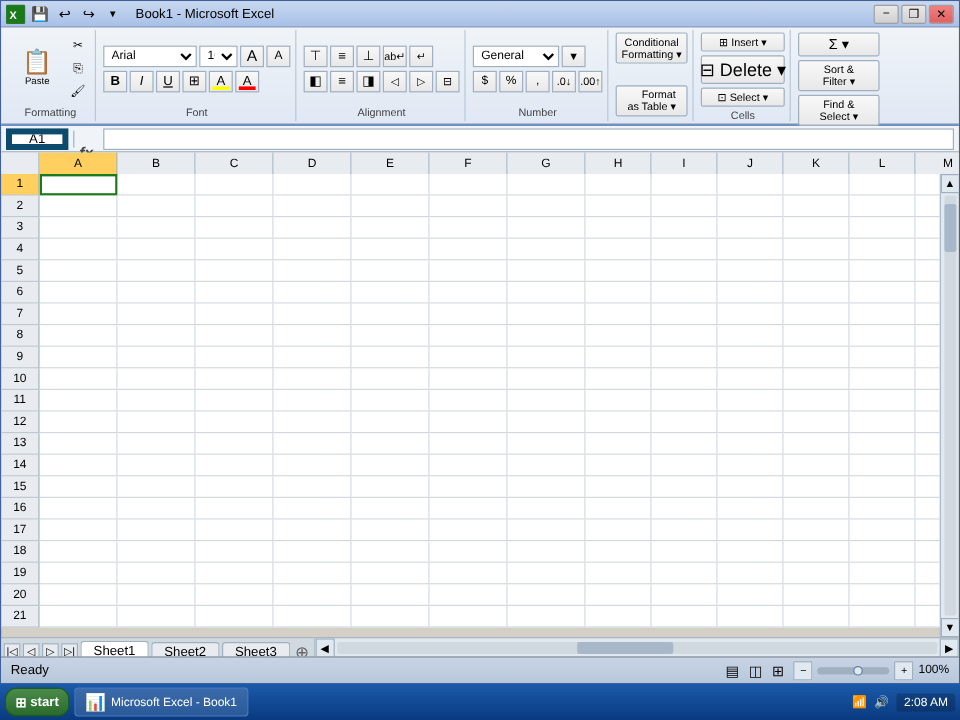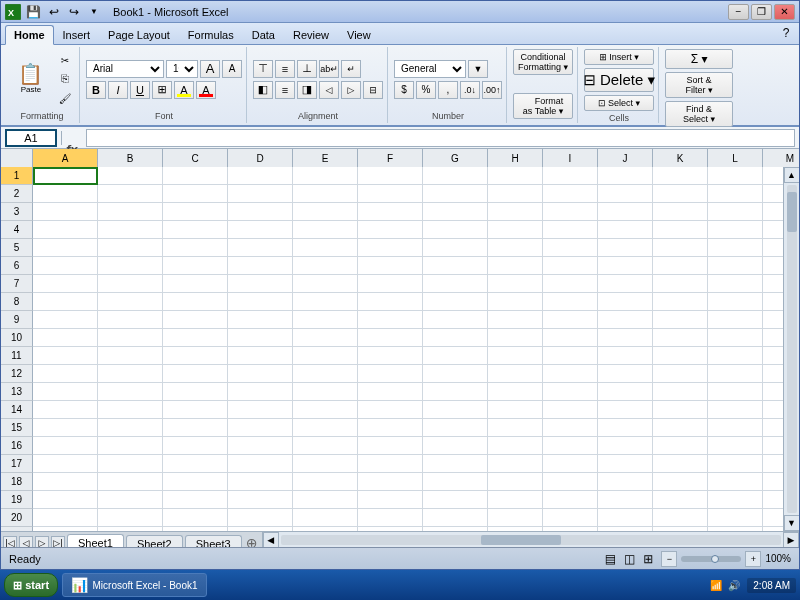--- a/index.html
+++ b/index.html
@@ -142,21 +142,21 @@
     #formula-bar {
       height: 22px;
       background: #f0f4f8;
       border-bottom: 1px solid #a0b0c0;
       display: flex;
       align-items: center;
       padding: 0 4px;
       gap: 4px;
     }
     #cell-ref {
-      width: 52px; height: 18px; border: 2px solid #0c4a6e; background: white; font-size: 11px; padding: 0 4px; text-align: center;
+      width: 52px; height: 18px; border: 5px solid #0c4a6e; background: white; font-size: 11px; padding: 0 4px; text-align: center;
     }
     #formula-sep { width: 1px; height: 14px; background: #a0b0c0; }
     #formula-fx { font-size: 13px; color: #444; font-style: italic; font-weight: bold; cursor: pointer; width: 16px; margin-top: 23px; }
     #formula-input { flex: 1; height: 18px; border: 1px solid #a0b0c0; background: white; font-size: 11px; padding: 0 4px; }
     #col-headers {
       display: flex;
       background: #e8ecf0;
       border-bottom: 1px solid #a0b0c0;
       height: 18px;
       flex-shrink: 0;
@@ -362,31 +362,20 @@
       </div>
       <span id="title-text">Book1 - Microsoft Excel</span>
     </div>
     <div id="title-bar-controls">
       <button class="title-btn">−</button>
       <button class="title-btn">❐</button>
       <button class="title-btn close">✕</button>
     </div>
   </div>
 
-  <div id="ribbon-tabs">
-    <div class="ribbon-tab active">Home</div>
-    <div class="ribbon-tab">Insert</div>
-    <div class="ribbon-tab">Page Layout</div>
-    <div class="ribbon-tab">Formulas</div>
-    <div class="ribbon-tab">Data</div>
-    <div class="ribbon-tab">Review</div>
-    <div class="ribbon-tab">View</div>
-    <div style="flex:1;"></div>
-    <button class="qa-btn" style="margin-bottom:2px;">?</button>
-  </div>
 
   <div id="ribbon">
 
     <div class="ribbon-group">
       <div class="ribbon-group-content">
         <div style="display:flex;flex-direction:column;align-items:center;">
           <button class="rb-btn" style="width:44px;">
             <span class="rb-icon">📋</span>
             <span class="rb-label">Paste</span>
           </button>

